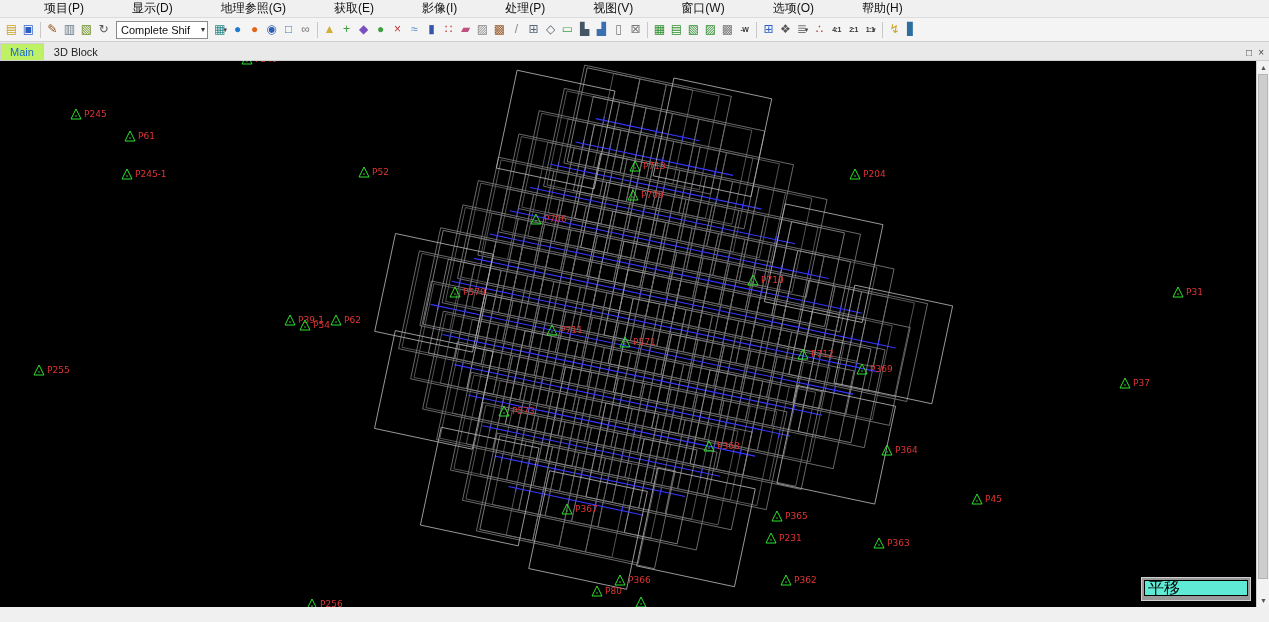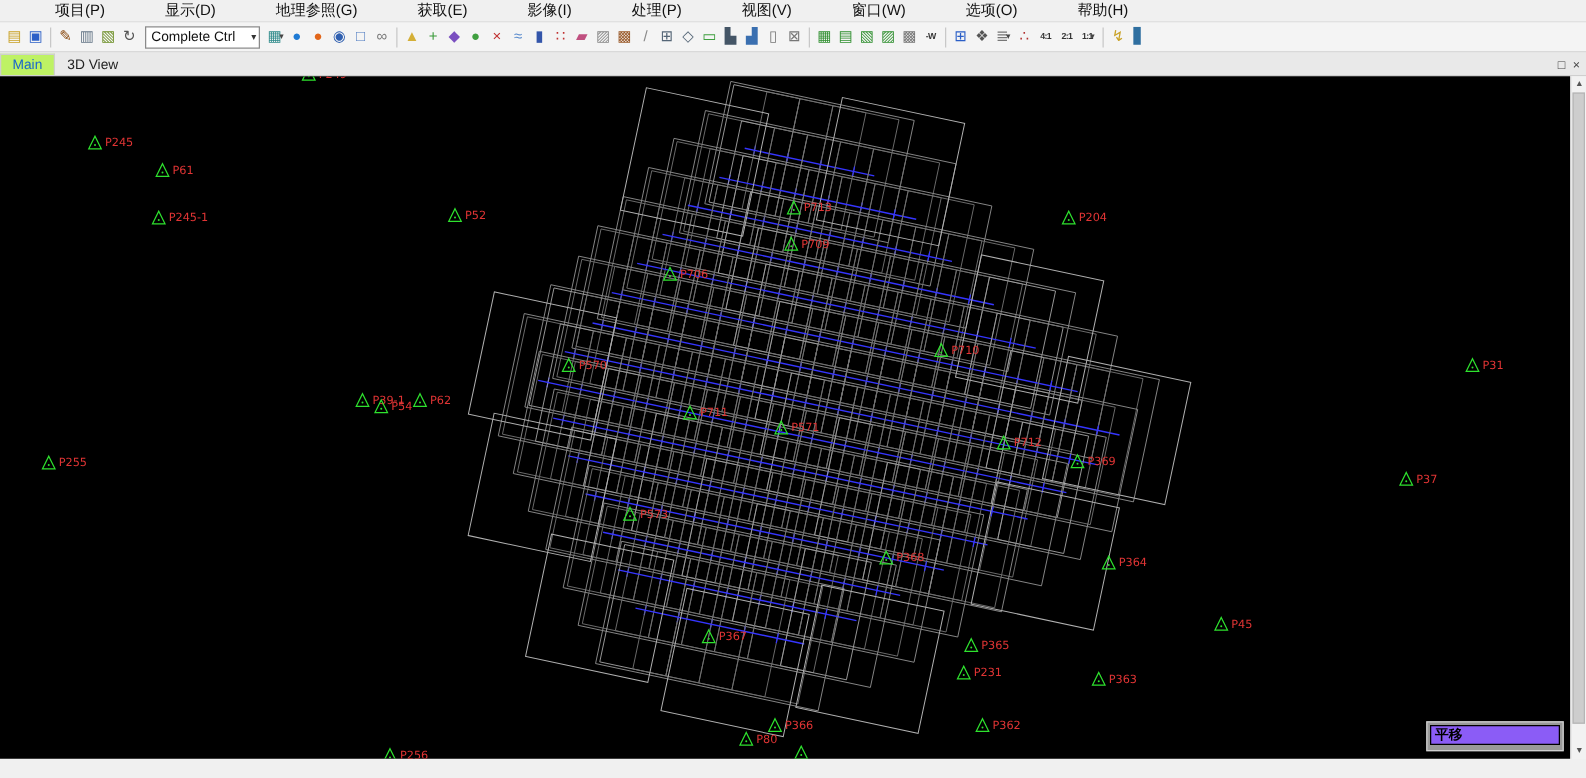--- a/index.html
+++ b/index.html
@@ -39,22 +39,22 @@
   .sb-arrow{position:absolute;font-size:7px;color:#555;width:13px;height:13px;
     display:flex;align-items:center;justify-content:center;}
   .v-up{top:0;left:0;} .v-down{bottom:0;left:0;}
   .h-left{left:2px;top:1px;} .h-right{right:15px;top:1px;}
   .v-thumb{position:absolute;left:1px;width:10px;background:#cdcdcd;border:1px solid #b5b5b5;box-sizing:border-box;}
   .h-thumb{position:absolute;top:2px;height:11px;background:#cdcdcd;border:1px solid #b5b5b5;box-sizing:border-box;}
   
   .legend{position:absolute;right:5px;bottom:6px;width:110px;
     background:rgba(165,165,165,0.93);border:1px solid #cfcfcf;padding:2px;
     font-family:"DejaVu Sans Mono","Liberation Mono",monospace;font-size:10px;font-weight:bold;color:#000;box-sizing:border-box;}
-  .legend-title{border:1px solid #000;background:#8b5cf6;padding:0 3px;margin-bottom:2px;
-    font-size:11px;font-weight:bold;line-height:14px;}
+  .legend-title{border:1px solid #000;background:#5eead4;padding:0 3px;margin-bottom:2px;
+    font-size:16px;font-weight:normal;line-height:14px;}
   .legend-line{white-space:pre;line-height:13px;}
 </style>
 </head>
 <body>
 
 <div class="window">
   <div class="menubar">
       <span class="menu-item">项目(P)</span>
       <span class="menu-item">显示(D)</span>
       <span class="menu-item">地理参照(G)</span>
@@ -80,21 +80,21 @@
       <span class="tbtn">
         <span style="color: rgb(102, 119, 136);">▥</span>
       </span>
       <span class="tbtn">
         <span style="color: rgb(107, 142, 35);">▧</span>
       </span>
       <span class="tbtn">
         <span style="color: rgb(85, 85, 85);">↻</span>
       </span>
       <div class="block-select">
-        <span>Complete Ctrl</span>
+        <span>Complete Shif</span>
         <span class="sel-arrow">▾</span>
       </div>
       <span class="tbtn">
         <span style="color: rgb(46, 139, 139);">▦</span>
         <span class="dd">▾</span>
       </span>
       <span class="tbtn">
         <span style="color: rgb(31, 122, 212);">●</span>
       </span>
       <span class="tbtn">
@@ -213,21 +213,21 @@
       <span class="tb-sep"></span>
       <span class="tbtn">
         <span style="color: rgb(201, 162, 39);">↯</span>
       </span>
       <span class="tbtn">
         <span style="color: rgb(47, 111, 160);">▋</span>
       </span>
     </div>
   <div class="tabbar">
       <span class="tab active">Main</span>
-      <span class="tab">3D View</span>
+      <span class="tab">3D Block</span>
       <span class="winbtns">
         <span class="winbtn">□</span>
         <span class="winbtn">×</span>
       </span>
     </div>
   <div class="main">
     <div class="canvas">
       <svg id="scene" width="1256" height="546">
           <g transform="translate(667,266) rotate(12)" fill="none">
             <rect x="-135" y="-239" width="150" height="100" stroke="#8c8c8c" stroke-width="0.7"></rect>

